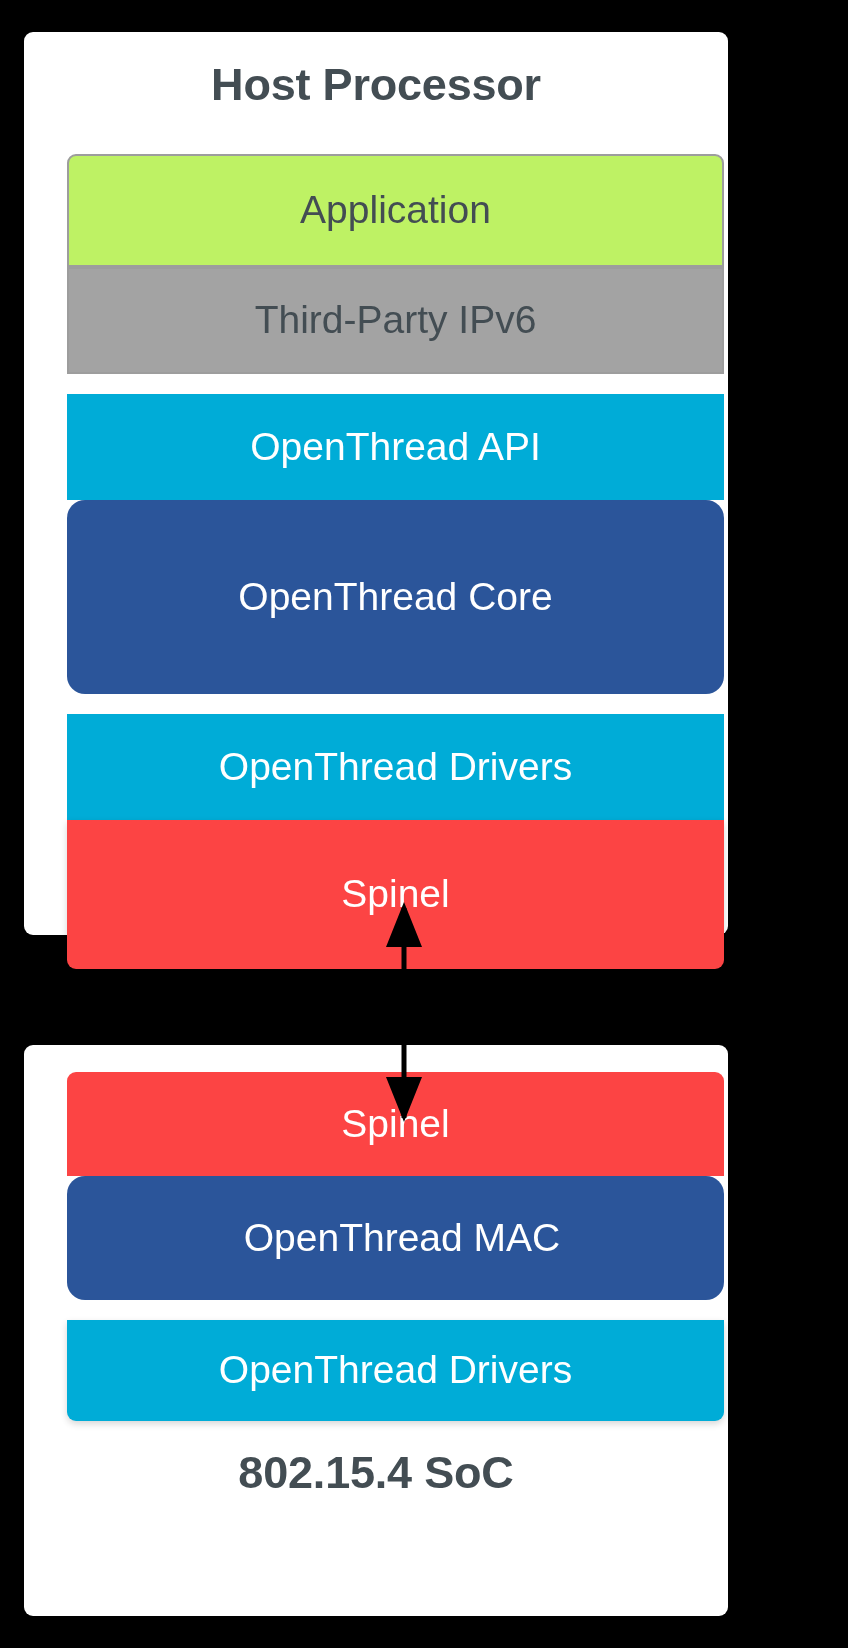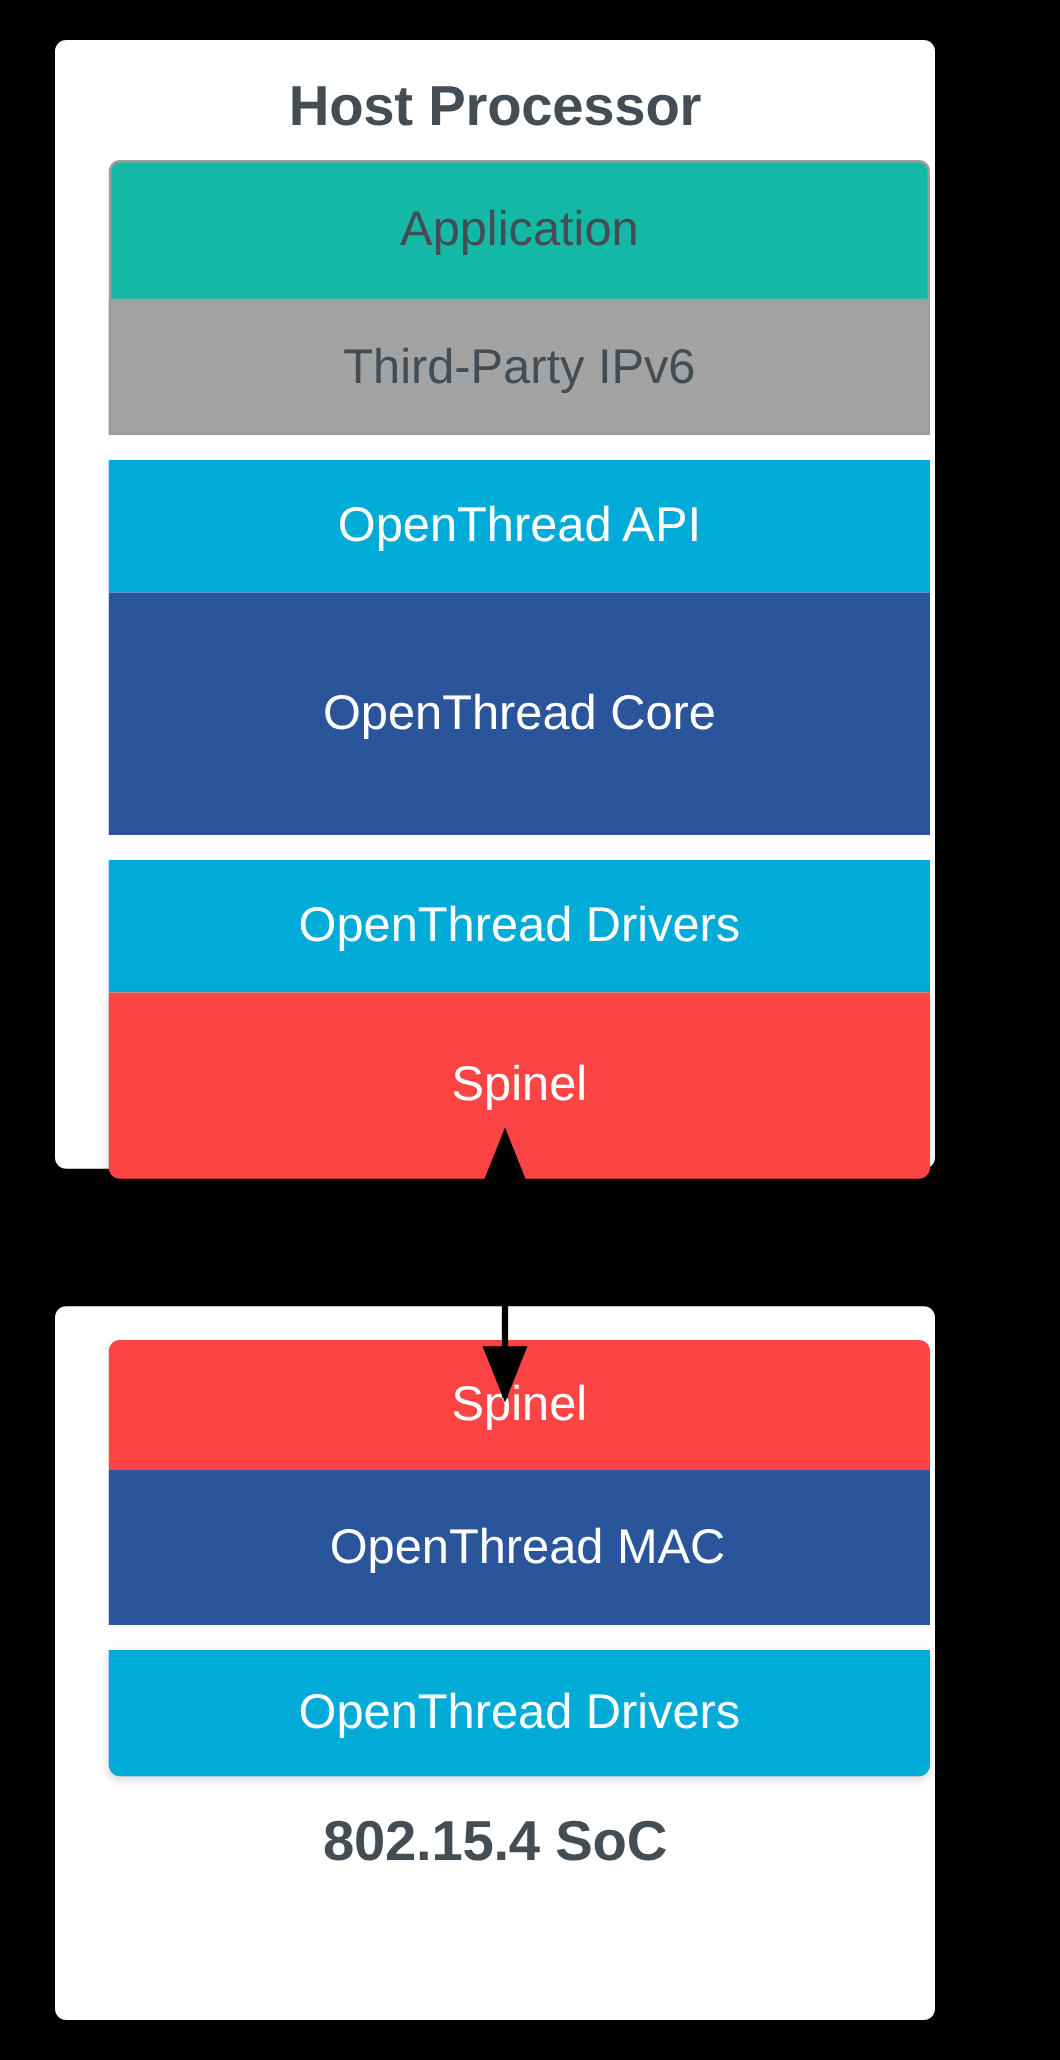--- a/index.html
+++ b/index.html
@@ -16,21 +16,21 @@
   #diagram {
     position: relative;
     width: 848px;
     height: 1648px;
     background: #000000;
   }
 
   
   .panel {
     position: absolute;
-    left: 44px;
+    left: 24px;
     width: 704px;
     background: #ffffff;
     border-radius: 9px;
   }
 
   #panel-host      { top: 32px;   height: 903px; }
   #panel-soc       { top: 1045px; height: 571px; }
 
   .panel-title {
     text-align: center;
@@ -65,21 +65,21 @@
     white-space: nowrap;
   }
 
   .layer-grey {
     background: #ececec;
     border: 2px solid #9d9d9d;
     color: #434d53;
   }
 
   .layer-cyan  { background: #00acd7; color: #ffffff; margin-top: 20px; }
-  .layer-blue  { background: #2b559a; color: #ffffff; }
+  .layer-blue  { background: #2b559a; color: #ffffff; border-radius: 18px; }
   .layer-red   { background: #fc4444; color: #ffffff; }
 
   .round-top {
     border-top-left-radius: 9px;
     border-top-right-radius: 9px;
   }
   .round-bottom {
     border-bottom-left-radius: 9px;
     border-bottom-right-radius: 9px;
     box-shadow: 0 3px 7px rgba(0,0,0,0.16);
@@ -111,21 +111,21 @@
 <body>
 
 <div id="diagram" style="background: rgb(0, 0, 0);">
 
   <div class="panel" id="panel-host">
 
     <div class="panel-title" id="host-title" style="color: rgb(67, 77, 83);">Host Processor</div>
 
     <div class="stack" id="host-stack">
 
-      <div class="layer layer-grey round-top h-application" style="background: #14b8a6; color: rgb(67, 77, 83);">
+      <div class="layer layer-grey round-top h-application" style="background: #bef264; color: rgb(67, 77, 83); margin-top: 26px;">
         <span>Application</span>
       </div>
 
       <div class="layer layer-grey h-ipv6" style="background: #a3a3a3; color: rgb(67, 77, 83);">
         <span>Third-Party IPv6</span>
       </div>
 
       <div class="layer layer-cyan h-api" style="background: rgb(0, 172, 215); color: rgb(255, 255, 255);">
         <span>OpenThread API</span>
       </div>

